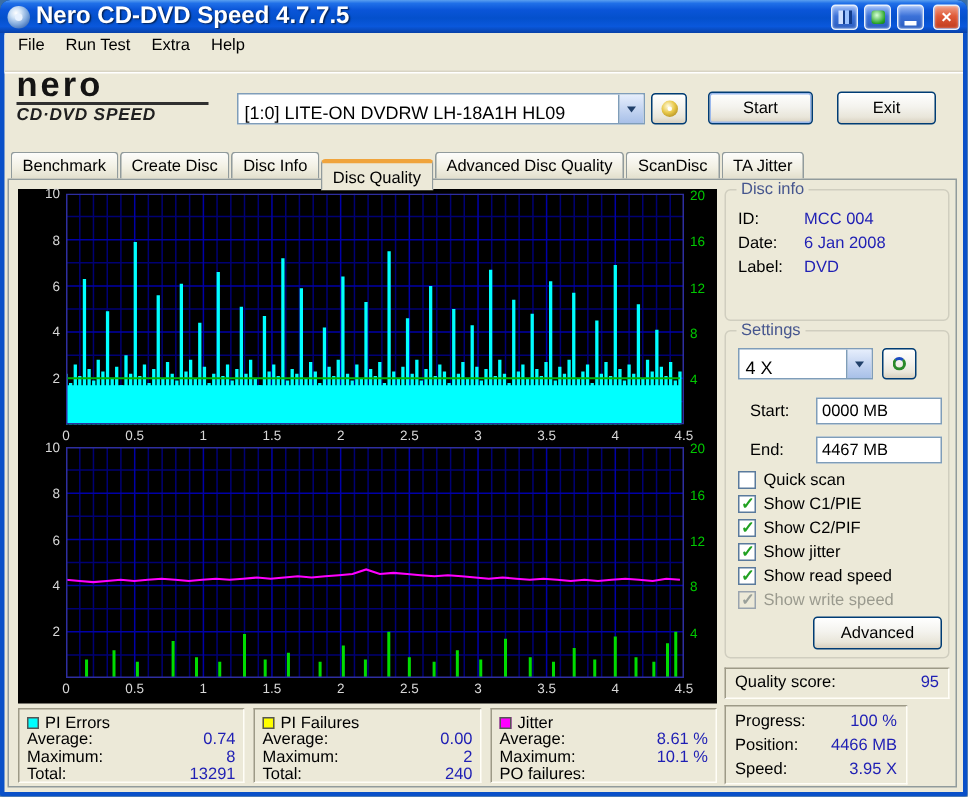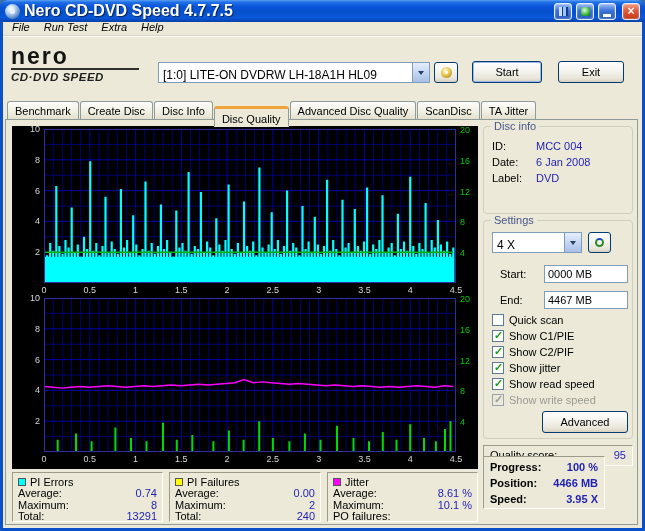--- a/index.html
+++ b/index.html
@@ -12,21 +12,21 @@
   .app-icon::after{content:"";position:absolute;left:5px;top:5px;width:5px;height:5px;border-radius:50%;background:#e8f2ff;}
   .title-text{color:#fff;font-size:16px;font-weight:bold;text-shadow:1px 1px 1px rgba(0,0,0,.6);flex:1 1 auto;white-space:nowrap;overflow:hidden;}
   .tb-btn{width:18px;height:17px;border-radius:3px;border:1px solid #e8f0fc;display:flex;align-items:center;justify-content:center;flex:0 0 auto;
     background:linear-gradient(180deg,#9cbcf8,#3b71d8 45%,#2a5cc0);box-shadow:inset 0 0 2px rgba(255,255,255,.6);}
   .tb-btn.close{background:linear-gradient(180deg,#f0a088,#e05a38 45%,#c03a1c);margin-left:2px;}
   .tb-btn .x-glyph{color:#fff;font-size:12px;font-weight:bold;line-height:1;}
   .tb-btn .min-glyph{width:8px;height:3px;background:#fff;margin-top:8px;}
   .glyph-bars{width:9px;height:9px;background:linear-gradient(90deg,#cfe0ff 0 30%,#123c8c 30% 50%,#9ec4ff 50% 80%,#123c8c 80% 100%);}
   .glyph-disc{width:9px;height:9px;border-radius:2px;background:radial-gradient(circle at 40% 35%,#d8ffd8,#27a427 70%,#137013);}
   .frame{position:absolute;left:3px;top:22px;width:639px;height:506px;background:#ece9d8;}
-  .menubar{position:absolute;left:0;top:0;width:639px;height:14px;display:flex;align-items:flex-end;padding-left:2px;border-bottom:1px solid #d8d4c4;box-shadow:0 1px 0 #ffffff;font-style:italic;}
+  .menubar{position:absolute;left:0;top:0;width:639px;height:26px;display:flex;align-items:flex-start;padding-left:2px;border-bottom:1px solid #d8d4c4;box-shadow:0 1px 0 #ffffff;}
   .menu-item{font-size:11px;padding:2px 7px;color:#000;}
   
   .logo{position:absolute;left:8px;top:23px;width:150px;}
   .logo-nero{font-size:23px;font-weight:bold;letter-spacing:2px;color:#141414;line-height:23px;}
   .logo-sub{font-size:11.5px;font-weight:bold;font-style:italic;letter-spacing:.5px;color:#202020;border-top:2px solid #303030;padding-top:1px;width:128px;}
   .combo{position:absolute;background:#fff;border:1px solid #7f9db9;display:flex;align-items:flex-end;font-size:12px;overflow:hidden;}
   .combo .val{padding:0 4px;white-space:nowrap;overflow:hidden;flex:1;}
   .combo .arrow-btn{width:17px;align-self:stretch;background:linear-gradient(180deg,#e6eefc,#c6d6f2 50%,#a8c0e8);border-left:1px solid #7f9db9;display:flex;align-items:center;justify-content:center;}
   .tri-down{width:0;height:0;border-left:3.5px solid transparent;border-right:3.5px solid transparent;border-top:4.5px solid #21406a;}
   .drive-combo{left:155px;top:40px;width:272px;height:21px;}
@@ -331,21 +331,21 @@
           <div class="xp-btn adv-btn">Advanced</div>
         </div>
 
         <div class="etched" style="left:477px;top:325px;width:150px;height:21px;">
           <div class="kv-line" style="line-height:19px;">
             <span class="lbl">Quality score:</span>
             <span class="val">95</span>
           </div>
         </div>
 
-        <div class="etched" style="left:477px;top:336px;width:122px;height:53px;padding-top:2px;font-weight:bold;">
+        <div class="etched" style="left:477px;top:350px;width:122px;height:53px;padding-top:2px;">
           <div class="kv-line">
               <span class="lbl">Progress:</span>
               <span class="val">100 %</span>
             </div>
           <div class="kv-line">
               <span class="lbl">Position:</span>
               <span class="val">4466 MB</span>
             </div>
           <div class="kv-line">
               <span class="lbl">Speed:</span>

